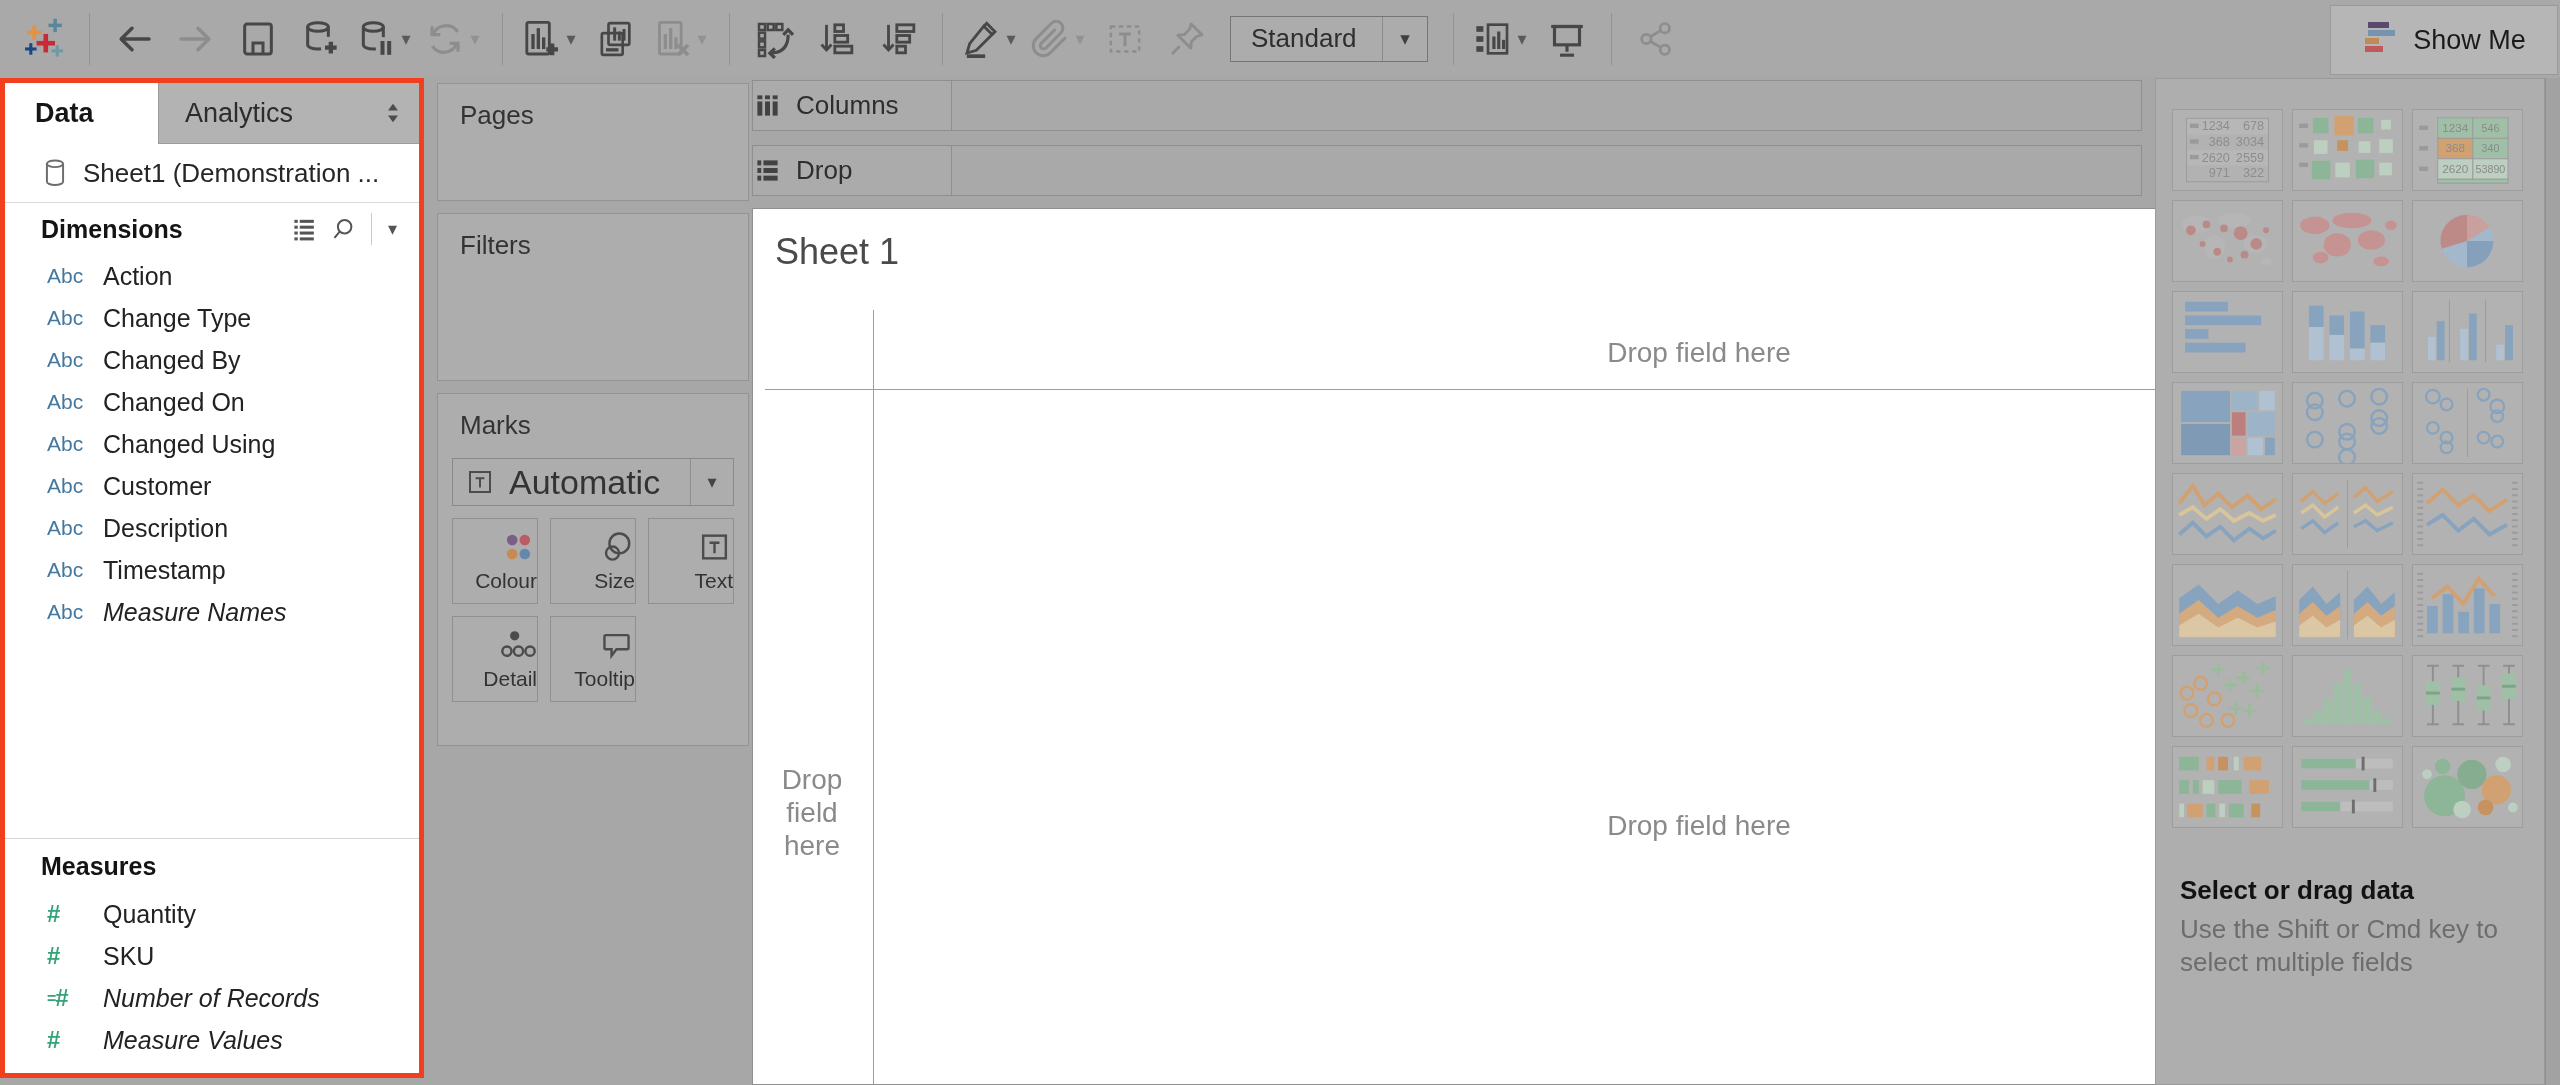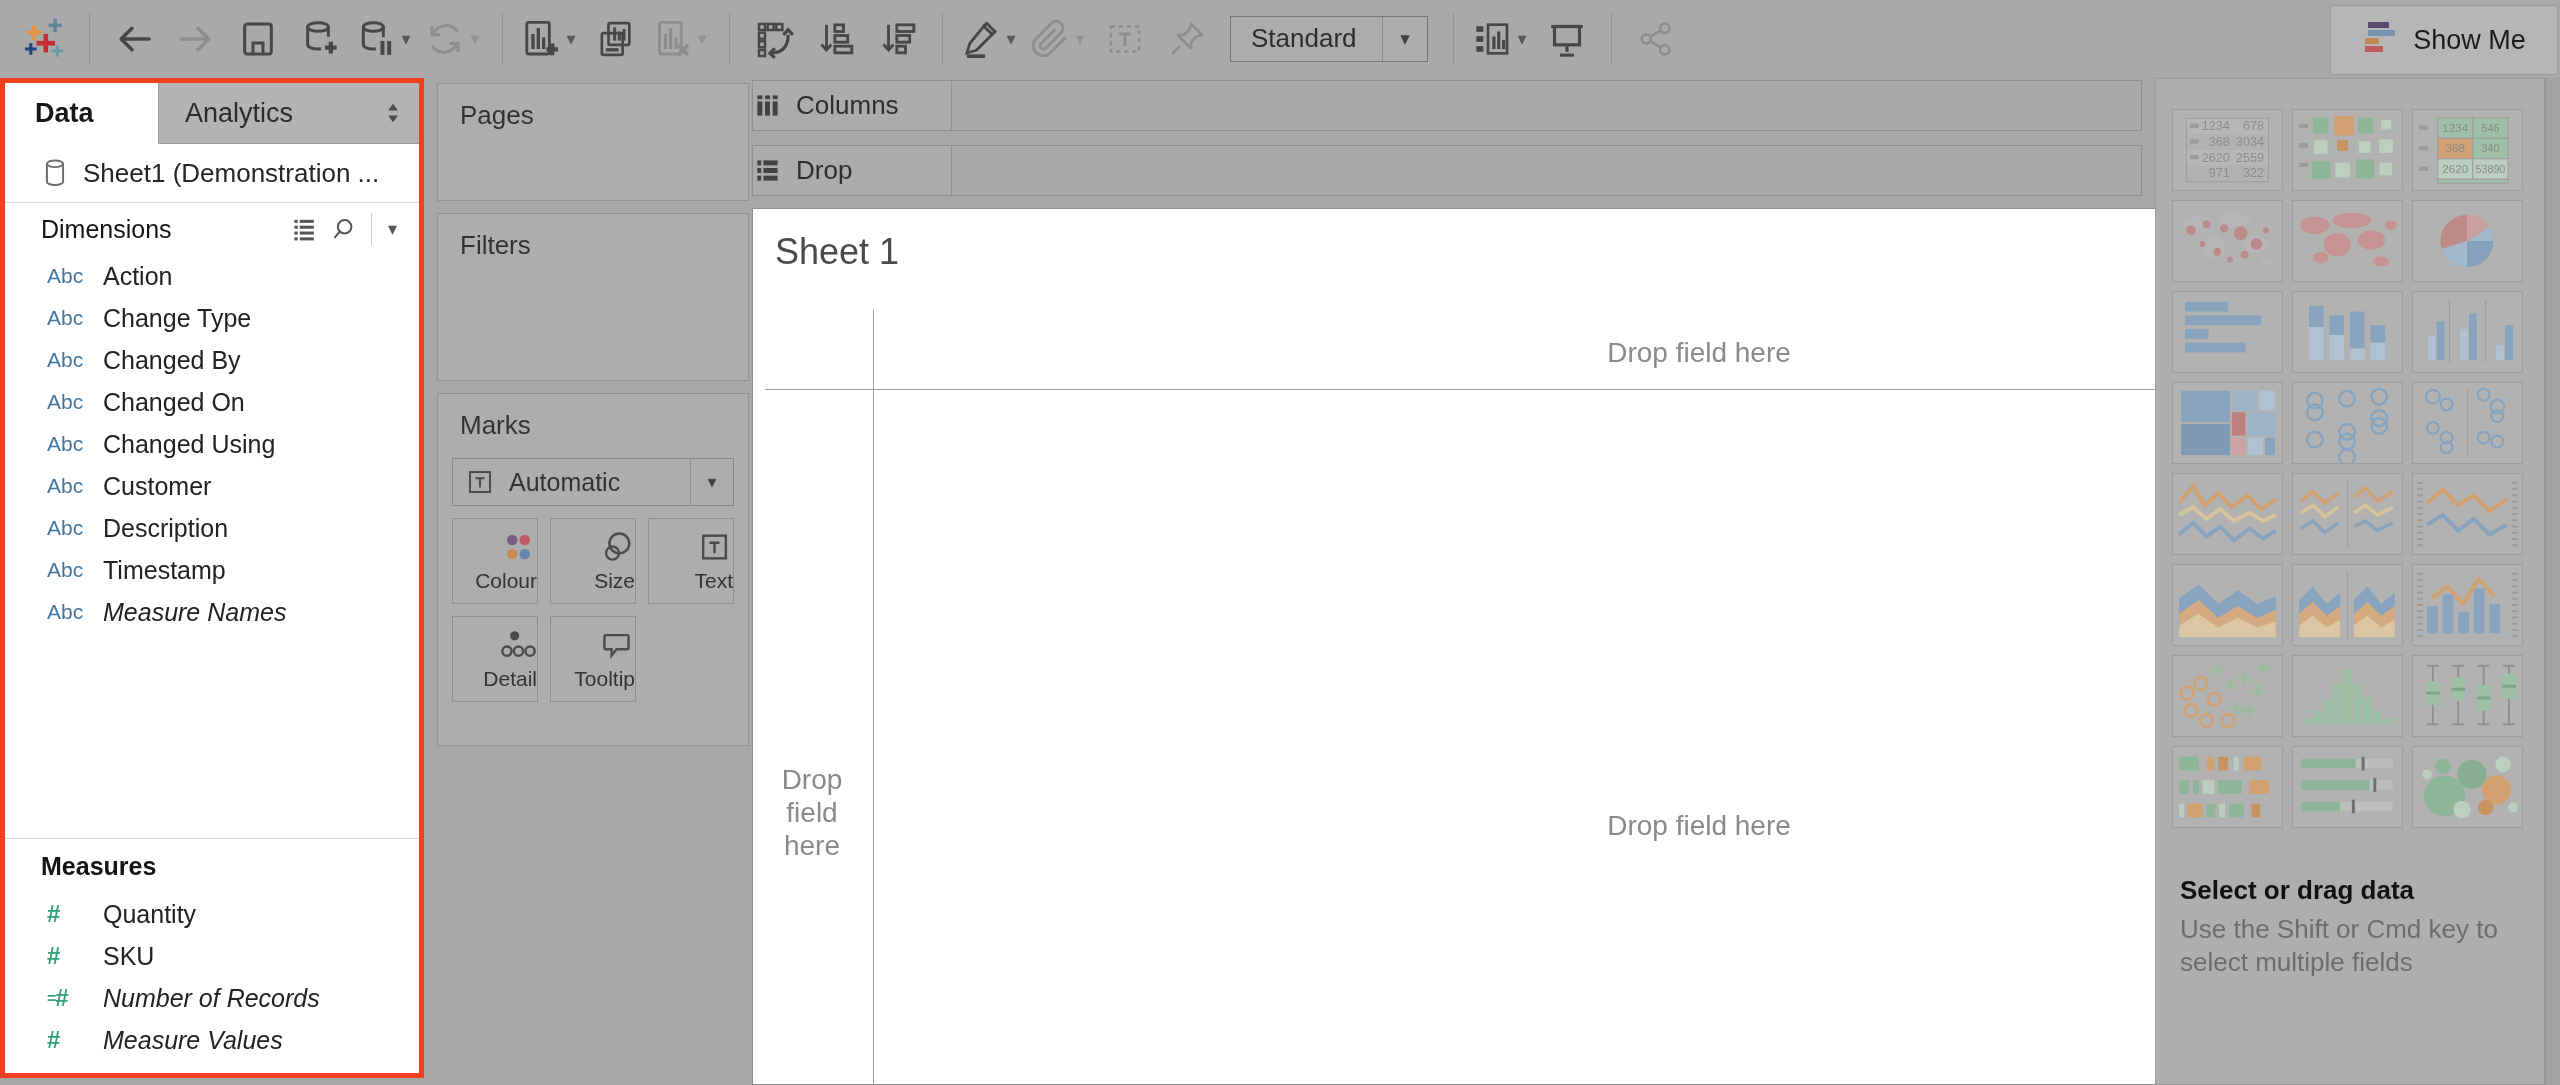--- a/index.html
+++ b/index.html
@@ -29,21 +29,21 @@
   .dp-tabs{height:61px;display:flex;flex:0 0 auto;text-align:right;}
   .tab-data{width:153px;display:flex;align-items:center;padding-left:30px;font-weight:bold;font-size:27px;color:#161616;background:#fff;box-sizing:border-box;}
   .tab-analytics{flex:1;background:#b3b3b3;border-left:1px solid #9c9c9c;border-bottom:1px solid #9c9c9c;
       display:flex;align-items:center;padding:0 16px 0 26px;font-size:27px;color:#2c2c2c;box-sizing:border-box;}
   .tab-analytics .sp{flex:1;}
   .tab-analytics svg{width:20px;height:26px;color:#4c4c4c;}
   .dp-conn{height:58px;display:flex;align-items:center;padding-left:36px;gap:14px;border-bottom:1px solid #dadada;flex:0 0 auto;}
   .dp-conn svg{width:28px;height:30px;color:#6d6d6d;flex:0 0 auto;}
   .dp-conn .txt{font-size:26px;color:#262626;white-space:nowrap;overflow:hidden;}
   .sec-head{height:52px;display:flex;align-items:center;padding:0 14px 0 36px;flex:0 0 auto;}
-  .sec-head .ttl{font-weight:normal;font-size:25px;color:#141414;flex:1;}
+  .sec-head .ttl{font-weight:bold;font-size:25px;color:#141414;flex:1;}
   .sec-head svg{width:27px;height:27px;color:#555;margin:0 6px;}
   .sec-head .vd{width:1px;height:32px;background:#c9c9c9;margin:0 8px;}
   .sec-head .car{font-size:18px;color:#555;margin:0 8px;}
   .field-row{height:42px;display:flex;align-items:center;padding-left:42px;flex:0 0 auto;}
   .abc{width:56px;font-size:21px;color:#45789f;flex:0 0 auto;}
   .hash{width:56px;font-size:24px;color:#35a278;font-weight:bold;flex:0 0 auto;letter-spacing:-1px;}
   .hash .eq{font-size:16px;font-weight:bold;font-style:normal;vertical-align:2px;}
   .field-label{font-size:25px;color:#222;white-space:nowrap;}
   .field-label.it{font-style:italic;}
   .dp-spacer{flex:1 1 auto;}
@@ -51,21 +51,21 @@
   .measures-head{height:54px;display:flex;align-items:center;padding-left:36px;font-weight:bold;font-size:25px;color:#141414;flex:0 0 auto;}
 
   
   .card{position:absolute;left:437px;width:312px;background:#adadad;border:1px solid #939393;box-sizing:border-box;}
   .card .cttl{padding:16px 0 0 22px;font-size:26px;color:#333;}
   #card-pages{top:83px;height:118px;}
   #card-filters{top:213px;height:168px;}
   #card-marks{top:393px;height:353px;}
   .mk-select{margin:17px 14px 0 14px;height:48px;border:1px solid #898989;display:flex;align-items:center;box-sizing:border-box;}
   .mk-select svg{width:30px;height:30px;color:#4c4c4c;margin-left:12px;}
-  .mk-select .lbl{font-size:25px;color:#333;margin-left:14px;flex:1;}
+  .mk-select .lbl{font-size:34px;color:#333;margin-left:14px;flex:1;}
   .mk-select .vd{width:1px;height:46px;background:#8f8f8f;}
   .mk-select .car{width:42px;text-align:center;font-size:18px;color:#444;}
   .mk-grid{margin:12px 14px;display:flex;flex-wrap:wrap;gap:12px;}
   .mark-btn{width:86px;height:86px;border:1px solid #909090;box-sizing:border-box;display:flex;flex-direction:column;
       align-items:flex-end;justify-content:center;gap:5px;color:#4c4c4c;}
   .mark-btn svg{width:37px;height:34px;}
   .mk-lb{font-size:21px;color:#333;}
 
   
   .shelf-row{position:absolute;left:752px;height:51px;display:flex;z-index:1;}

